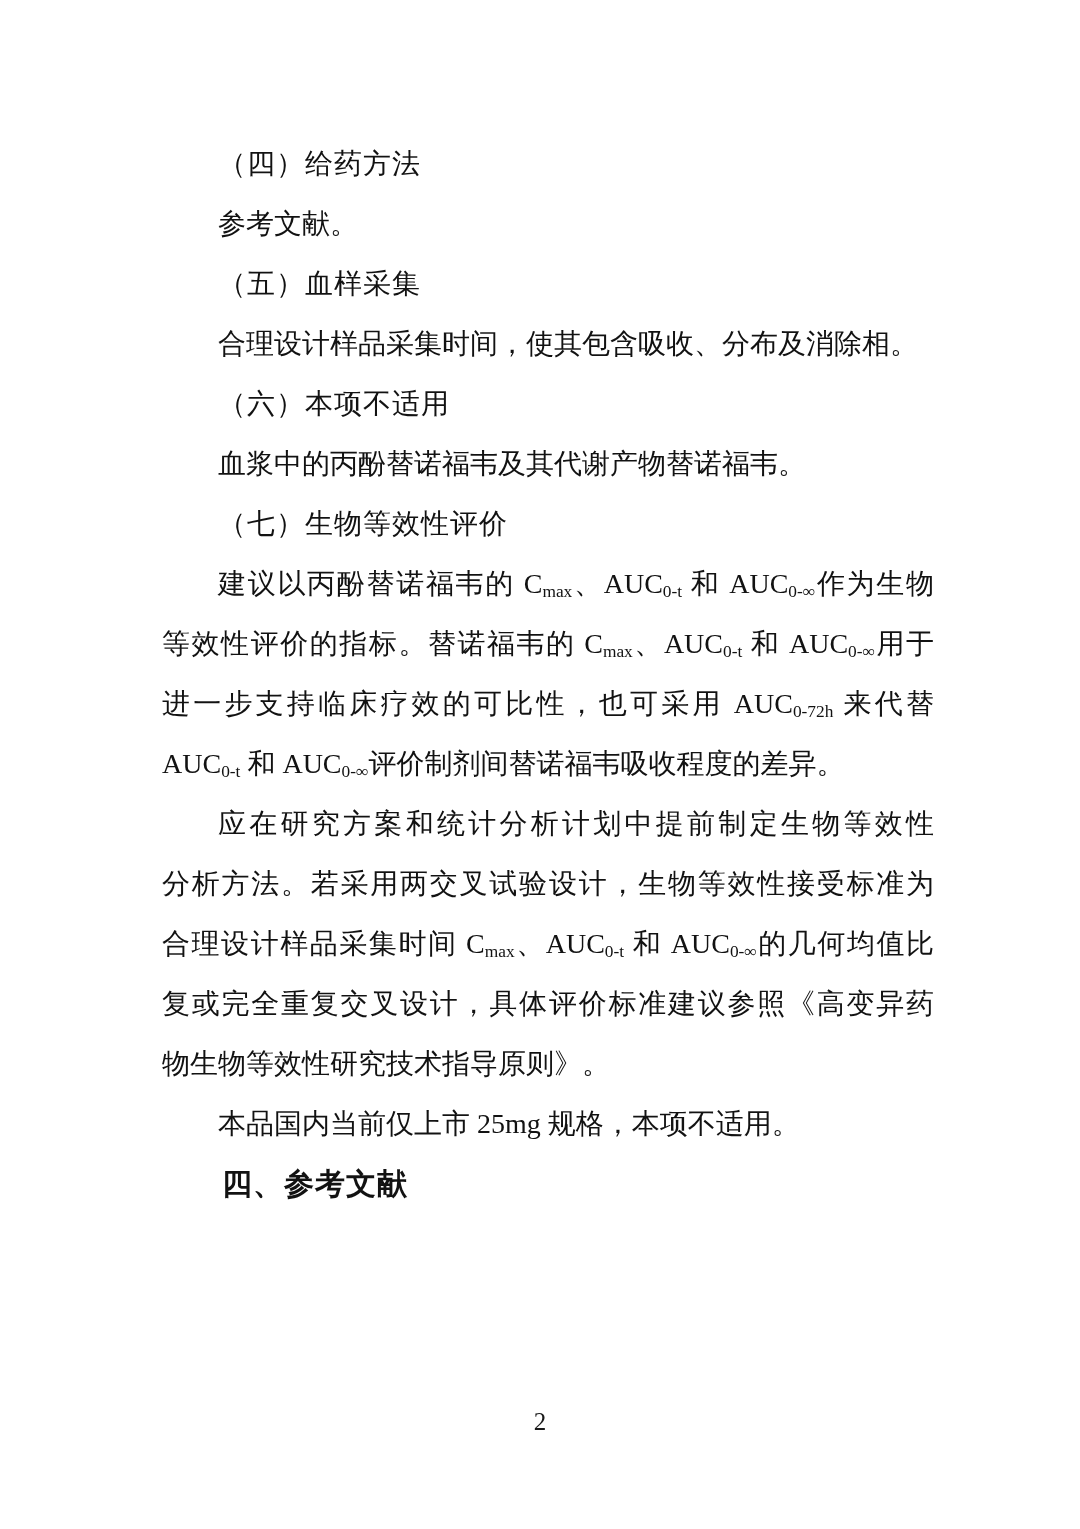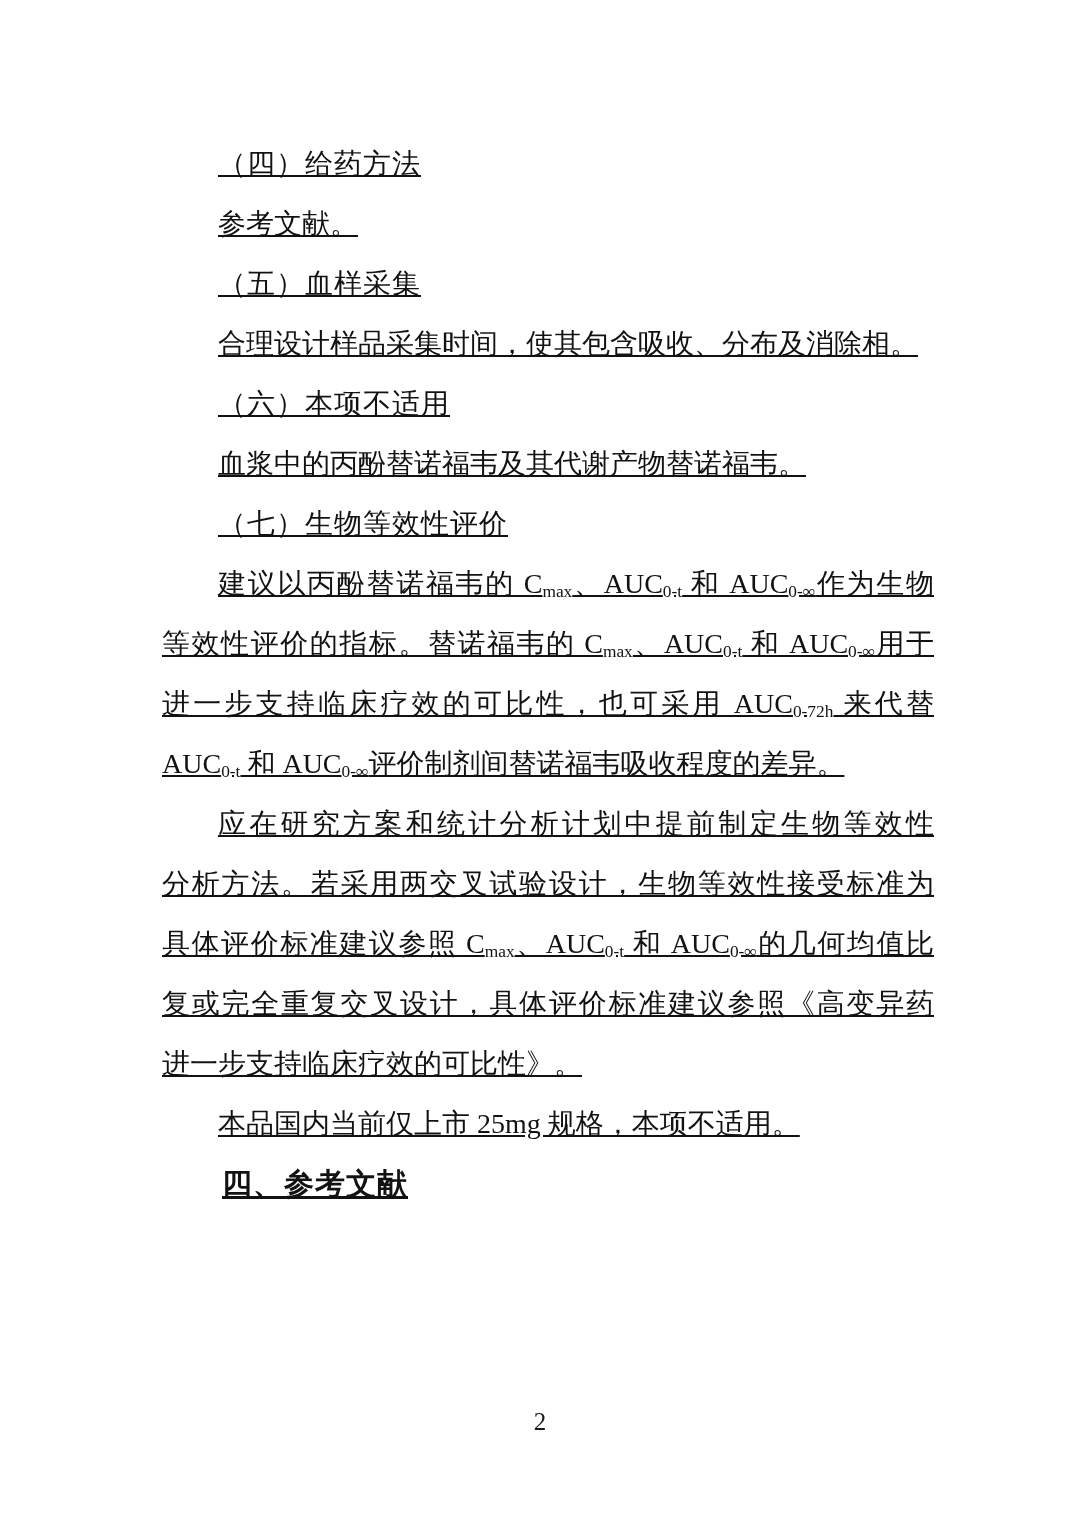--- a/index.html
+++ b/index.html
@@ -13,21 +13,20 @@
     height: 1529px;
     background: #ffffff;
     box-sizing: border-box;
     padding: 134px 146px 0 162px;
     color: #121212;
     font-family: "Liberation Serif", serif;
     overflow: hidden;
   }
   .doc-body {
     width: 100%;
-    text-decoration: underline;
   }
   .line {
     display: block;
     height: 60px;
     line-height: 60px;
     font-size: 28px;
     white-space: normal;
   }
   .line.indent {
     text-indent: 2em;
@@ -77,20 +76,20 @@
       <div class="line body indent"><span>合理设计样品采集时间，使其包含吸收、分布及消除相。</span></div>
       <div class="line kai-heading indent"><span>（六）本项不适用</span></div>
       <div class="line body indent"><span>血浆中的丙酚替诺福韦及其代谢产物替诺福韦。</span></div>
       <div class="line kai-heading indent"><span>（七）生物等效性评价</span></div>
       <div class="line body indent fill"><span>建议以丙酚替诺福韦的 C</span><sub>max</sub><span>、AUC</span><sub>0-t</sub><span> 和 AUC</span><sub>0-∞</sub><span>作为生物</span></div>
       <div class="line body fill"><span>等效性评价的指标。替诺福韦的 C</span><sub>max</sub><span>、AUC</span><sub>0-t</sub><span> 和 AUC</span><sub>0-∞</sub><span>用于</span></div>
       <div class="line body fill"><span>进一步支持临床疗效的可比性，也可采用 AUC</span><sub>0-72h</sub><span> 来代替</span></div>
       <div class="line body"><span>AUC</span><sub>0-t</sub><span> 和 AUC</span><sub>0-∞</sub><span>评价制剂间替诺福韦吸收程度的差异。</span></div>
       <div class="line body indent fill"><span>应在研究方案和统计分析计划中提前制定生物等效性</span></div>
       <div class="line body fill"><span>分析方法。若采用两交叉试验设计，生物等效性接受标准为</span></div>
-      <div class="line body fill"><span>具体评价标准建议参照 C</span><sub>max</sub><span>、AUC</span><sub>0-t</sub><span> 和 AUC</span><sub>0-∞</sub><span>的几何均值比</span></div>
+      <div class="line body fill"><span>合理设计样品采集时间 C</span><sub>max</sub><span>、AUC</span><sub>0-t</sub><span> 和 AUC</span><sub>0-∞</sub><span>的几何均值比</span></div>
       <div class="line body fill"><span>复或完全重复交叉设计，具体评价标准建议参照《高变异药</span></div>
-      <div class="line body"><span>进一步支持临床疗效的可比性》。</span></div>
+      <div class="line body"><span>物生物等效性研究技术指导原则》。</span></div>
       <div class="line body indent"><span>本品国内当前仅上市 25mg 规格，本项不适用。</span></div>
       <div class="line hei-heading indent"><span>四、参考文献</span></div>
     </div>
   <div class="footer">2</div>
 </div>
 
 </body></html>

